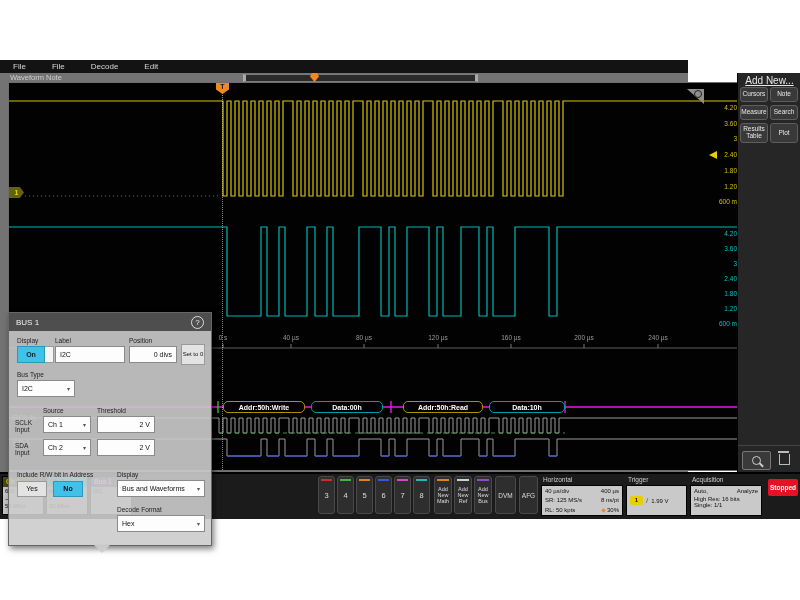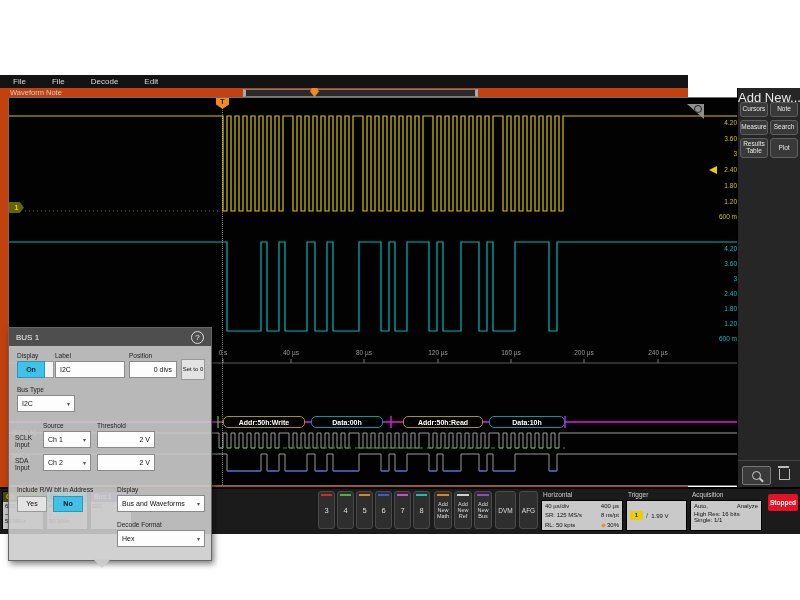--- a/index.html
+++ b/index.html
@@ -1,18 +1,18 @@
 <!DOCTYPE html>
 <html><head>
 <meta charset="utf-8">
 <style>
   html,body{margin:0;padding:0;background:#fff;}
   #page{position:relative;width:800px;height:600px;background:#fff;overflow:hidden;
         font-family:"Liberation Sans",sans-serif;-webkit-font-smoothing:antialiased;}
-  #app{position:absolute;left:0;top:75px;width:688px;height:457px;background:#c2410c;}
+  #app{position:absolute;left:0;top:60px;width:688px;height:457px;background:#737373;}
   
   #menubar{position:absolute;left:0;top:0;width:100%;height:13px;background:#131313;display:flex;align-items:center;}
   .menu-item{color:#d8d8d8;font-size:8px;padding:0 13px;cursor:default;}
   
   #view-title{position:absolute;left:10px;top:13px;font-size:7.5px;color:#cfcfcf;}
   
   #minimap{position:absolute;left:243px;top:14px;width:229px;height:6px;
            border:1px solid #7a7a7a;border-left:3px solid #aaa;border-right:3px solid #aaa;background:#2a2a2a;}
   #minimap-marker{position:absolute;left:64px;top:-2px;width:9px;height:9px;background:#f08a1e;
            clip-path:polygon(20% 0,80% 0,100% 40%,50% 100%,0 40%);}
@@ -60,21 +60,21 @@
   .dd-caret{color:#555;font-size:6px;}
   .dlg-btn{position:absolute;background:#e3e3e3;border:1px solid #999;font-size:6px;color:#111;text-align:center;
       display:flex;align-items:center;justify-content:center;line-height:1.1;box-sizing:border-box;}
   .cyan-btn{background:#3fc1ea !important;border-color:#2a97bd !important;font-weight:bold;}
   #on-toggle{position:absolute;display:flex;height:17px;}
   #on-toggle .on-part{width:26px;background:#3fc1ea;border:1px solid #2a97bd;color:#06262f;font-size:7px;
       font-weight:bold;display:flex;align-items:center;justify-content:center;}
   #on-toggle .knob{width:8px;background:#f4f4f4;border:1px solid #999;border-left:none;}
   
   #sidebar{position:absolute;left:737px;top:13px;width:63px;height:399px;background:#262626;border-left:1px solid #000;}
-  #sidebar-header{position:absolute;top:2px;width:100%;text-align:center;color:#e8e8e8;font-size:13px;}
+  #sidebar-header{position:absolute;top:2px;width:100%;text-align:center;color:#e8e8e8;font-size:10px;text-decoration:underline;}
   .side-btn{position:absolute;width:28px;height:15px;background:#393939;border:1px solid #5e5e5e;border-radius:3px;
       color:#e8e8e8;font-size:6.5px;display:flex;align-items:center;justify-content:center;text-align:center;
       line-height:1.05;box-sizing:border-box;}
   #side-divider{position:absolute;left:0;top:372px;width:100%;height:1px;background:#444;}
   #tool-btn{position:absolute;left:4px;top:378px;width:27px;height:17px;background:#3a3a3a;border:1px solid #777;
       border-radius:2px;display:flex;align-items:center;justify-content:center;}
   .mag{width:7px;height:7px;border:1.5px solid #ccc;border-radius:50%;position:relative;}
   .mag::after{content:"";position:absolute;width:5px;height:1.5px;background:#ccc;transform:rotate(45deg);
       right:-4px;bottom:-1px;}
   #trash-btn{position:absolute;left:38px;top:378px;width:16px;height:17px;display:flex;align-items:center;justify-content:center;}

